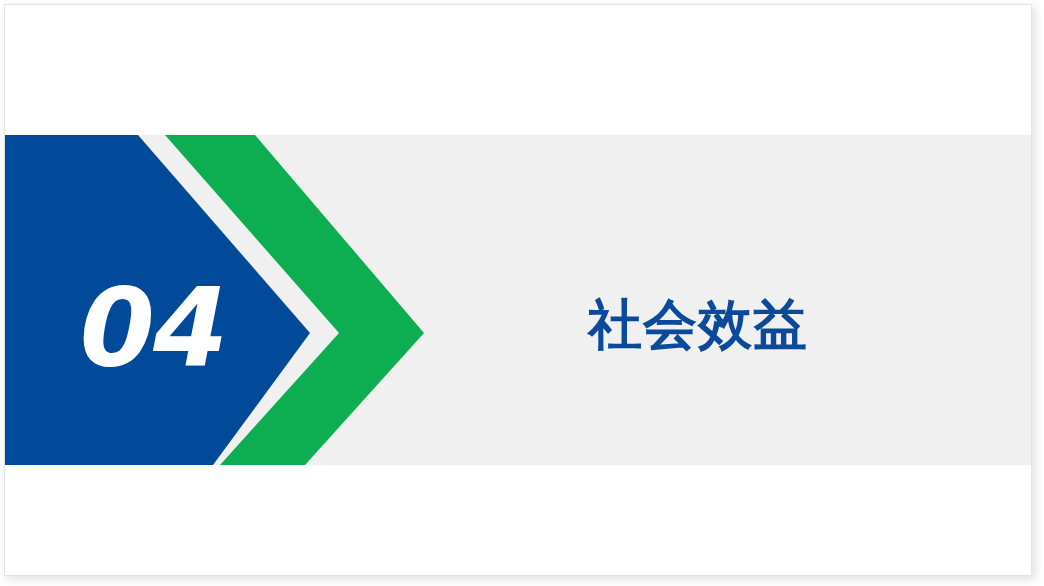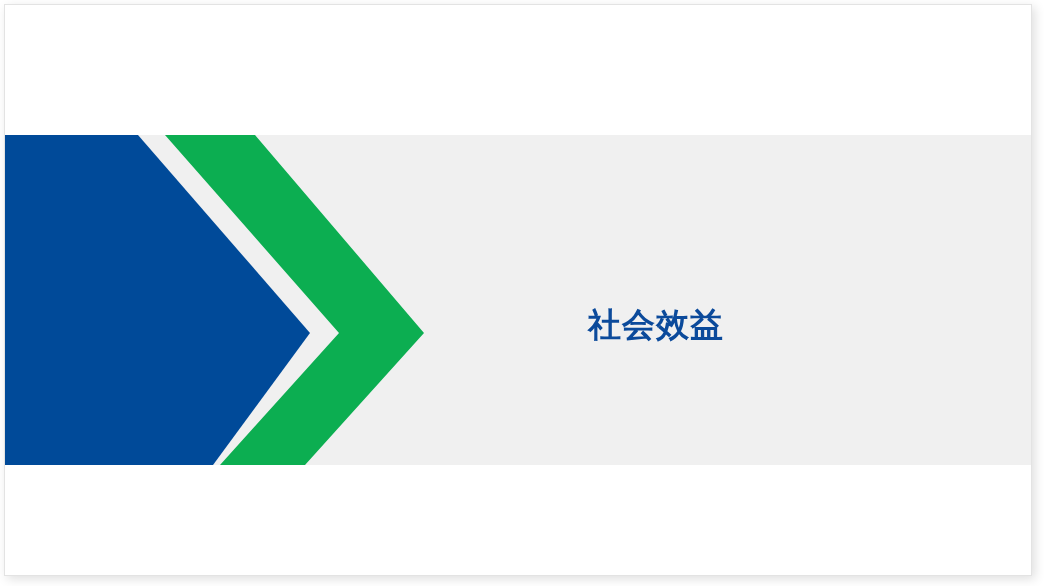--- a/index.html
+++ b/index.html
@@ -76,21 +76,21 @@
     user-select: none;
   }
 
   
   .section-title {
     position: absolute;
     left: 583px;
     top: 290px;
     color: #0b4a9b;
     font-family: "DejaVu Sans", "Liberation Sans", sans-serif;
-    font-size: 33px;
+    font-size: 54px;
     font-weight: 700;
     line-height: 60px;
     letter-spacing: 1px;
     white-space: nowrap;
   }
 </style>
 </head>
 <body>
 
 <div id="slide-viewport">
@@ -101,17 +101,18 @@
 
     <div class="chevron-art">
       <svg width="430" height="330" viewBox="0 0 430 330" xmlns="http://www.w3.org/2000/svg">
 
         <polygon points="0,0 133,0 305,198 208,330 0,330" fill="#004a99"></polygon>
 
         <polygon points="160,0 250,0 419,198 300,330 215,330 334,198" fill="#0cae51"></polygon>
       </svg>
     </div>
 
+    <div class="section-number">04</div>
 
     <div class="section-title">社会效益</div>
 
   </div>
 </div>
 
 </body></html>

